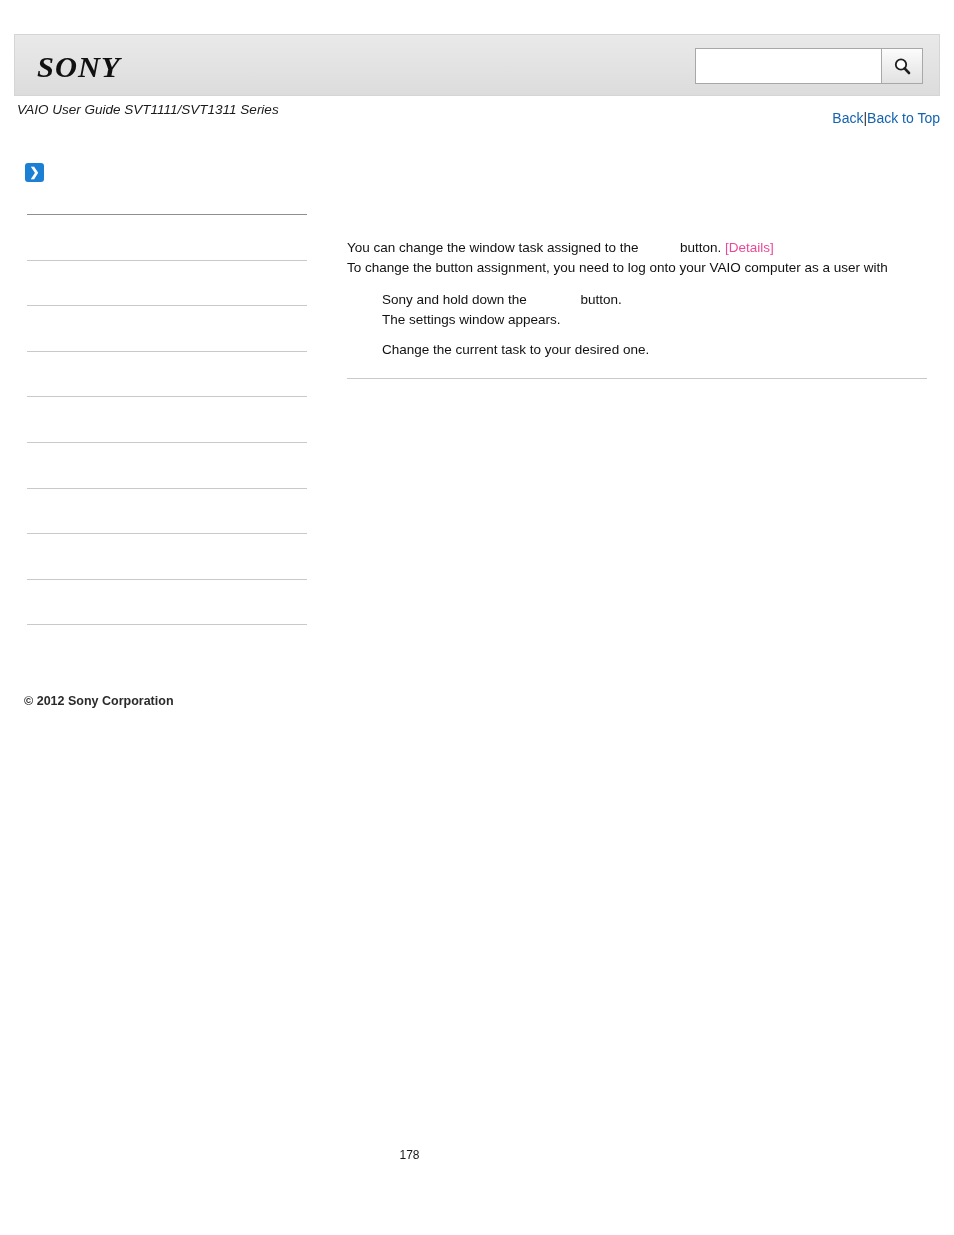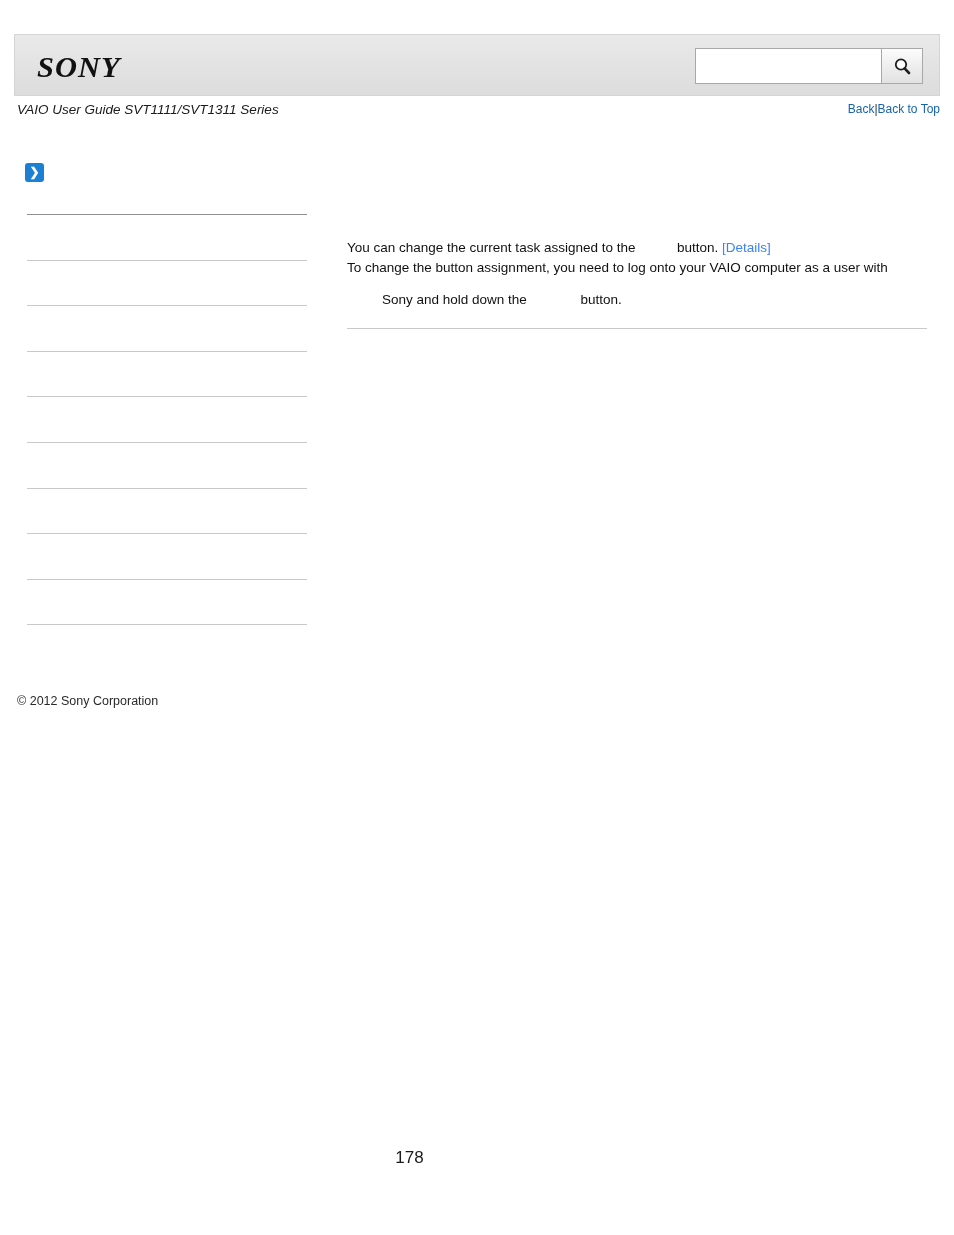--- a/index.html
+++ b/index.html
@@ -85,22 +85,22 @@
     position: absolute;
     left: 3px;
     top: 0;
     font-size: 13.5px;
     color: #1a1a1a;
     font-style: italic;
   }
   .nav-links {
     position: absolute;
     right: 0;
-    top: 0;
-    font-size: 12px;
+    top: 8px;
+    font-size: 14px;
     color: #1463b0;
   }
   .nav-links a {
     color: #1463b0;
     text-decoration: none;
   }
   .nav-sep { color: #333333; }
 
   
   .arrow-marker {
@@ -143,40 +143,41 @@
     height: 45.6px;
     font-size: 13px;
     color: #1463b0;
     padding-left: 2px;
     box-sizing: border-box;
   }
   .menu-list li:first-child { border-top: 1px solid #8f8f8f; }
 
   .copyright {
     position: absolute;
-    left: 17px;
+    left: 24px;
     top: 694px;
     font-size: 12.5px;
     color: #2a2a2a;
+    font-weight: bold;
   }
 
   
   .content {
     position: absolute;
     left: 347px;
     top: 238px;
     width: 580px;
     font-size: 13.5px;
     color: #111111;
     line-height: 20px;
   }
   .content p { margin: 0; }
   .intro-line2 { margin-top: 1px; }
   .details-link {
-    color: #3b82f6;
+    color: #ec4899;
     text-decoration: none;
     text-align: right;
   }
   .steps {
     margin: 12px 0 0 0;
     padding: 0;
     list-style: none;
     counter-reset: step;
   }
   .steps li {
@@ -191,21 +192,21 @@
     border-top: 1px solid #c9c9c9;
     width: 580px;
   }
 
   .page-number {
     position: absolute;
     left: 0;
     top: 1148px;
     width: 819px;
     text-align: center;
-    font-size: 17px;
+    font-size: 12px;
     color: #1a1a1a;
   }
 </style>
 </head>
 <body>
 
 <div class="header-bar">
   <div class="sony-logo">SONY</div>
   <div class="search-wrap">
     <input class="search-input" type="text" placeholder="" style="">
@@ -239,35 +240,37 @@
     <li></li>
     <li></li>
     <li></li>
   </ul>
 </div>
 
 <div class="copyright">© 2012 Sony Corporation</div>
 
 <div class="content">
   <p>
-    <span>You can change the current task assigned to the</span>
+    <span>You can change the window task assigned to the</span>
     <span style="display:inline-block;width:34px;"></span>
     <span>button.</span>
     <a class="details-link" href="#">[Details]</a>
   </p>
   <p class="intro-line2">To change the button assignment, you need to log onto your VAIO computer as a user with</p>
 
   <ol class="steps">
     <li>
       <span class="step-line">
         <span>Sony and hold down the</span>
         <span style="display:inline-block;width:46px;"></span>
         <span>button.</span>
       </span>
+      <span class="step-line">The settings window appears.</span>
     </li>
     <li>
+      <span class="step-line">Change the current task to your desired one.</span>
     </li>
   </ol>
 
   <hr class="content-rule">
 </div>
 
 <div class="page-number">178</div>
 
 </body></html>

